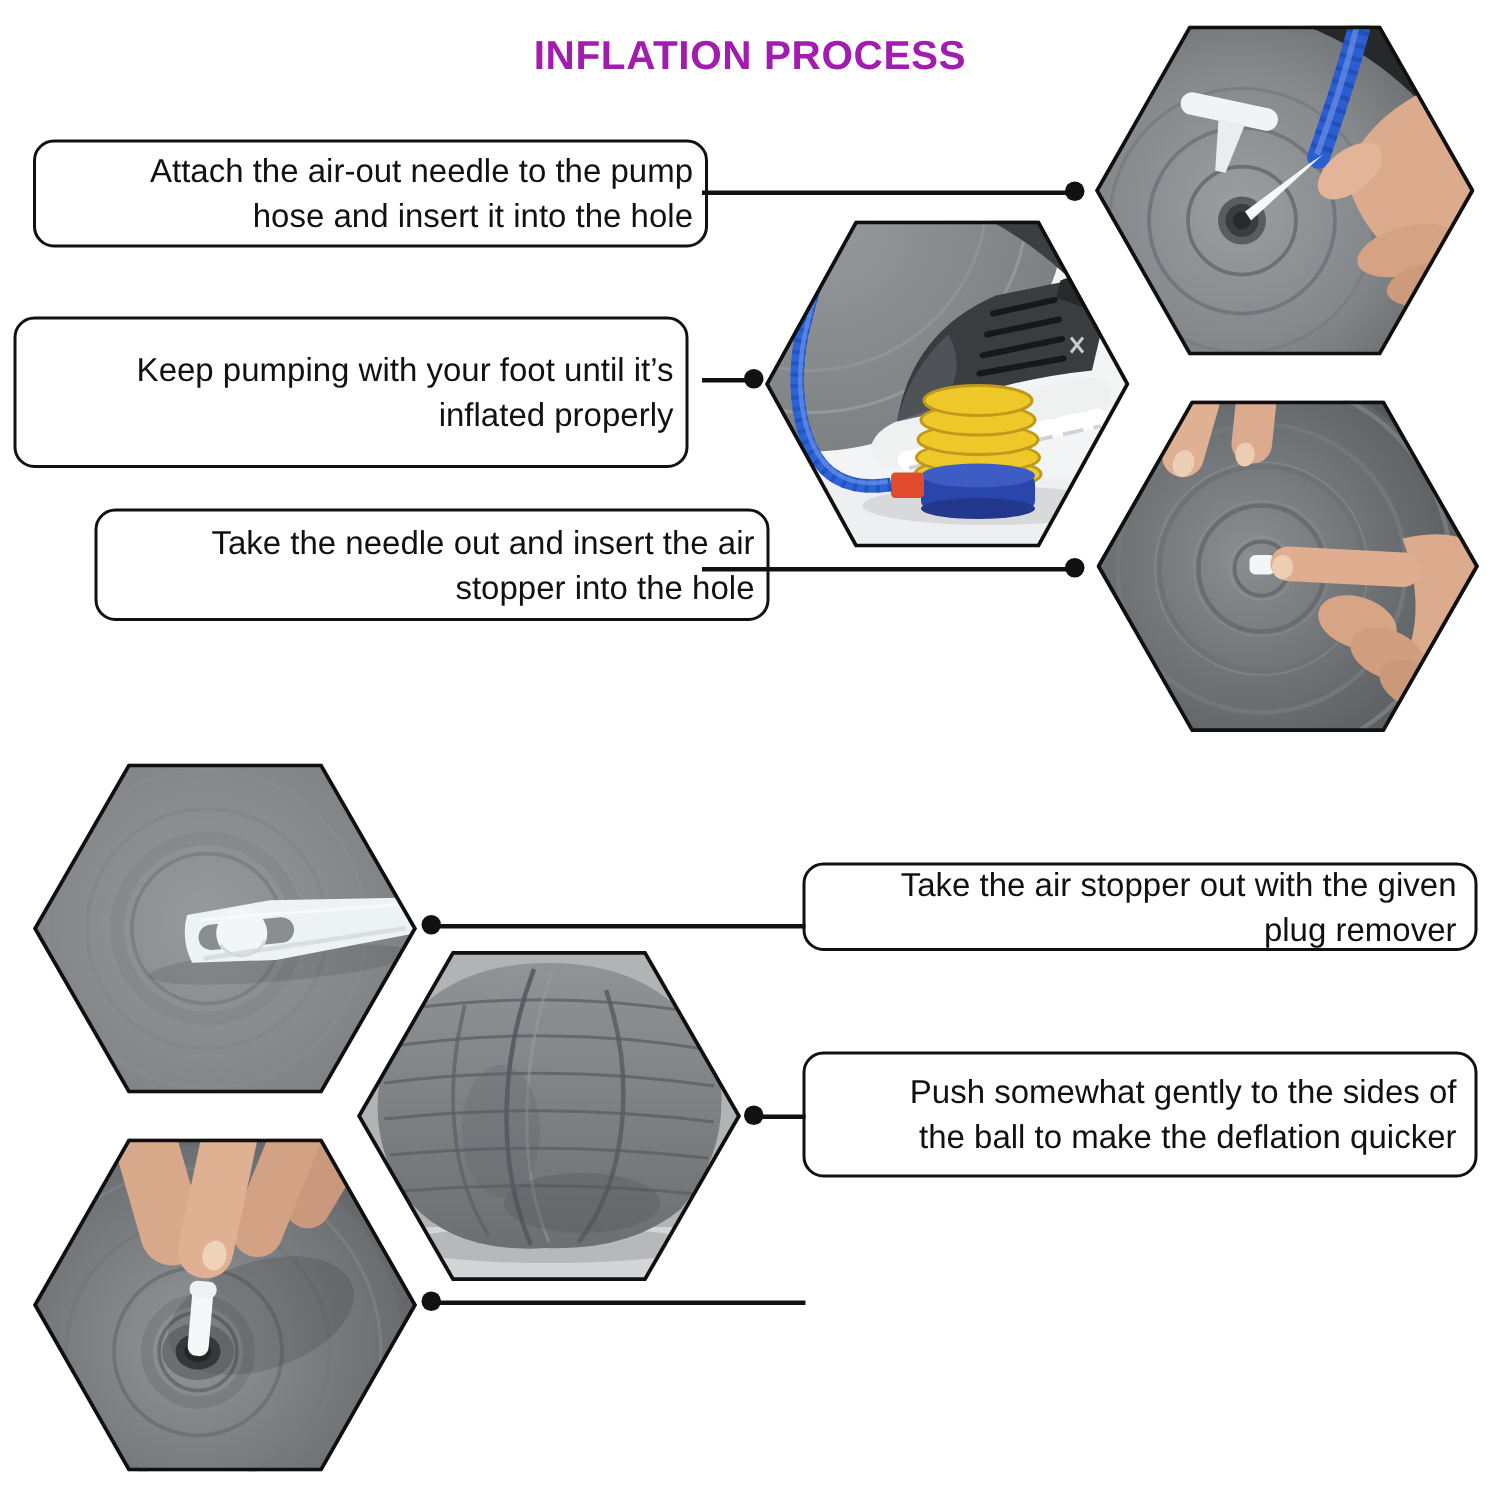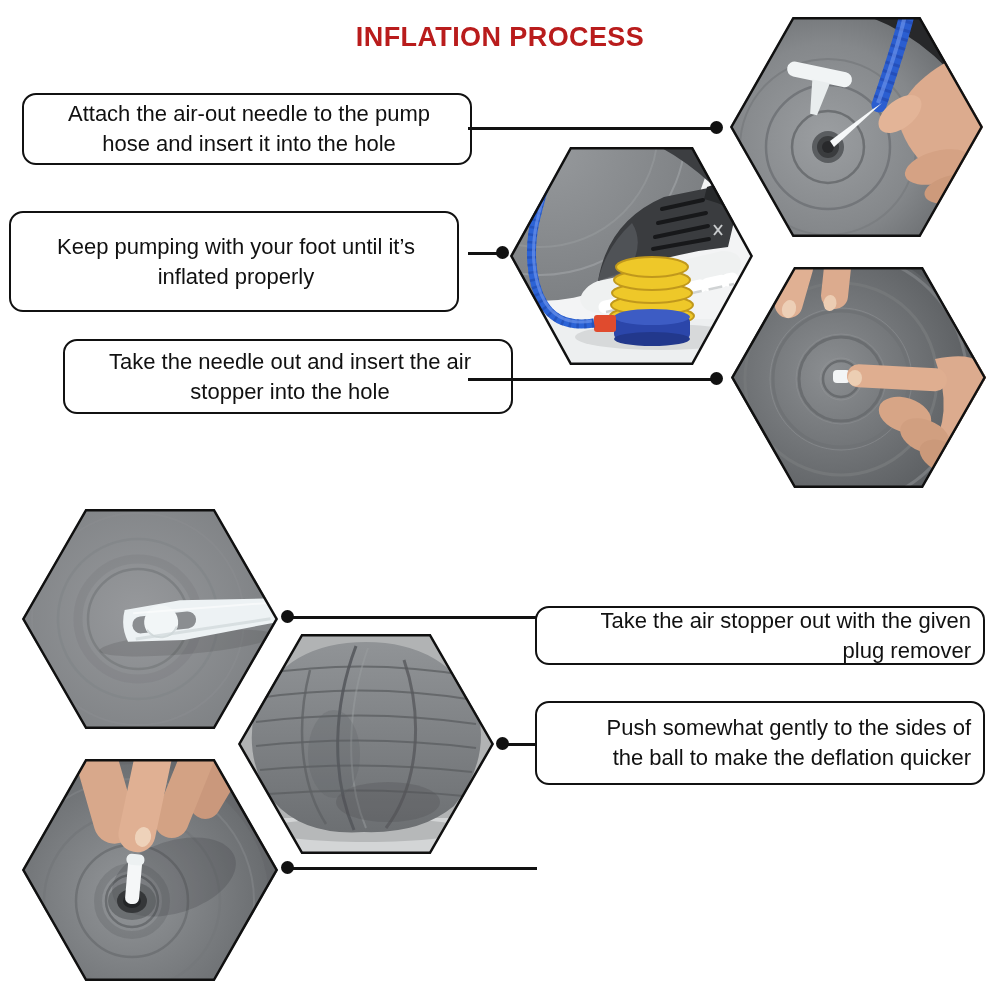--- a/index.html
+++ b/index.html
@@ -1,24 +1,24 @@
 <!DOCTYPE html>
 <html><head>
 <meta charset="utf-8">
 <style>
   html,body{margin:0;padding:0;background:#ffffff;}
   .canvas{position:relative;width:1000px;height:1000px;background:#ffffff;overflow:hidden;
           font-family:"Liberation Sans", sans-serif;color:#111;}
   .title{position:absolute;left:0;width:1000px;text-align:center;margin:0;
-         font-size:27px;font-weight:bold;letter-spacing:.4px;color:#b91c1c;}
+         font-size:27px;font-weight:bold;letter-spacing:.4px;color:#a21caf;}
   .callout{position:absolute;width:450px;background:#fff;border:2.5px solid #111;
            border-radius:14px;display:flex;align-items:center;box-sizing:border-box;
            font-size:22px;line-height:1.36;}
   .callout span{white-space:pre-line;display:block;width:100%;}
-  .callout.left{padding:4px 8px 4px 12px;text-align:center;}
+  .callout.left{padding:4px 8px 4px 12px;text-align:right;}
   .callout.right{padding:4px 12px 4px 8px;text-align:right;}
   .line{position:absolute;height:2.5px;background:#111;}
   .dot{position:absolute;width:13px;height:13px;border-radius:50%;background:#111;}
   .hex{position:absolute;}
 </style>
 </head>
 <body>
 
 <div class="canvas">
 
@@ -30,21 +30,21 @@
   </div>
   <div class="callout left" style="left:9px;top:211px;height:101px;">
     <span>Keep pumping with your foot until it’s
 inflated properly</span>
   </div>
   <div class="callout left" style="left:22px;top:339px;height:75px;margin-left:41px;">
     <span>Take the needle out and insert the air
 stopper into the hole</span>
   </div>
 
-  <div class="callout right" style="left:535px;top:575px;height:59px;margin-top:31px;">
+  <div class="callout right" style="left:535px;top:575px;height:59px;">
     <span>Take the air stopper out with the given
 plug remover</span>
   </div>
   <div class="callout right" style="left:535px;top:701px;height:84px;">
     <span>Push somewhat gently to the sides of
 the ball to make the deflation quicker</span>
   </div>
 
   <div class="line" style="left:468px;top:127px;width:250px;"></div>
   <div class="dot" style="left:710px;top:121px;"></div>

